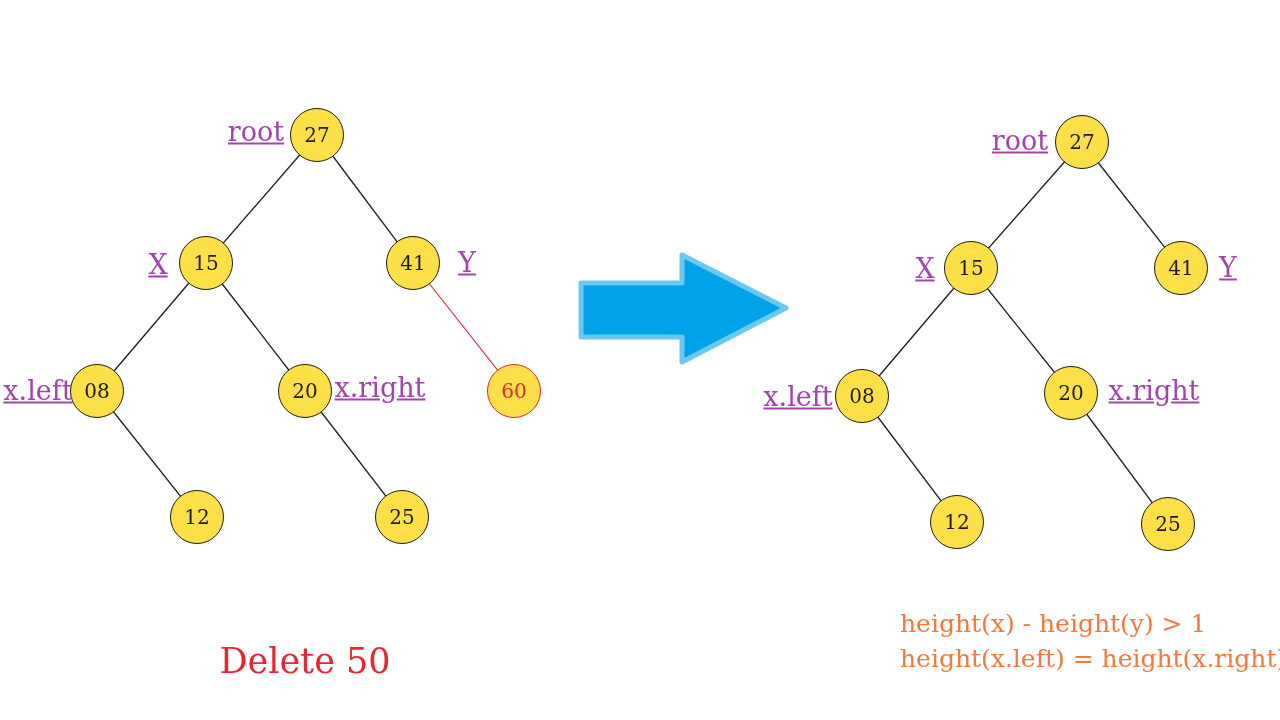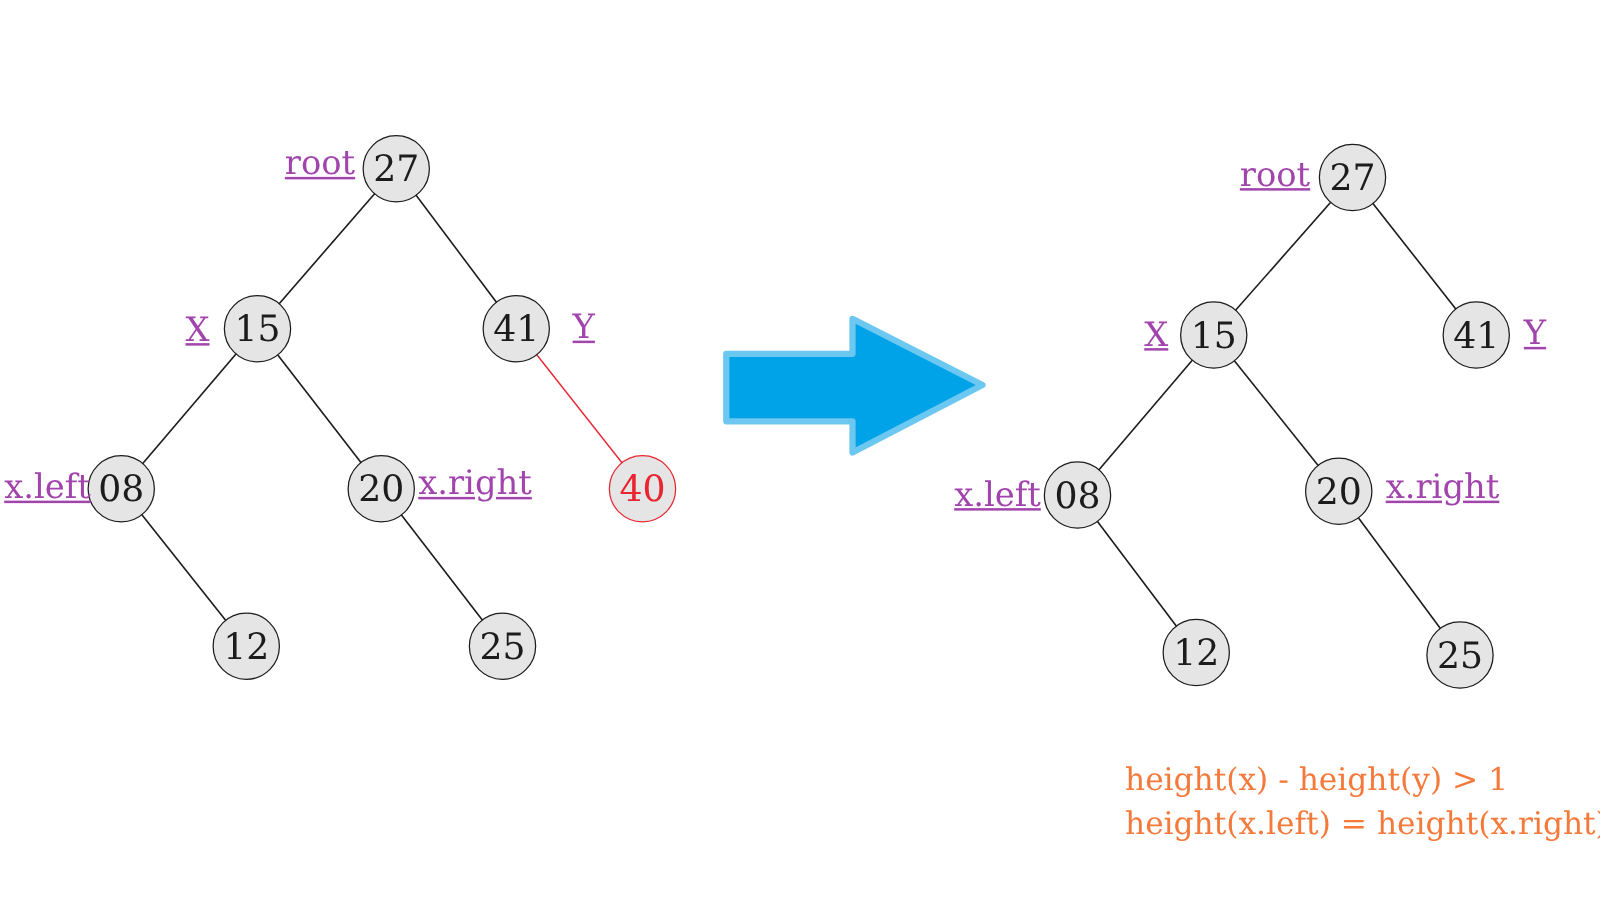--- a/index.html
+++ b/index.html
@@ -12,23 +12,23 @@
   }
   .edges{position:absolute;left:0;top:0;width:1280px;height:720px;}
   .edge{stroke:var(--ink);stroke-width:1.3;}
   .edge.highlight{stroke:var(--red);stroke-width:1.1;}
   .node{
     position:absolute;
     width:54px;height:54px;
     box-sizing:border-box;
     border:1.7px solid var(--ink);
     border-radius:50%;
-    background:#e5e5e5;
+    background:#fde047;
     color:var(--ink);
-    font-size:29px;
+    font-size:20px;
     display:flex;align-items:center;justify-content:center;
     transform:translate(-50%,-50%);
     line-height:1;
   }
   .node.highlight{border-color:var(--red);color:var(--red);}
   .tree-label{
     position:absolute;
     transform:translate(-50%,-50%);
     color:var(--purple);
     font-size:27px;
@@ -79,21 +79,21 @@
   <svg class="arrow-svg" xmlns="http://www.w3.org/2000/svg">
     <polygon class="arrow-shape" points="581,283 682,283 682,255 786,308 682,362 682,337 581,337"></polygon>
   </svg>
 
   <div>
       <div class="node" style="left: 317px; top: 135px;">27</div>
       <div class="node" style="left: 206px; top: 263px;">15</div>
       <div class="node" style="left: 413px; top: 263px;">41</div>
       <div class="node" style="left: 97px; top: 391px;">08</div>
       <div class="node" style="left: 305px; top: 391px;">20</div>
-      <div class="node highlight" style="left: 514px; top: 391px;">40</div>
+      <div class="node highlight" style="left: 514px; top: 391px;">60</div>
       <div class="node" style="left: 197px; top: 517px;">12</div>
       <div class="node" style="left: 402px; top: 517px;">25</div>
       <div class="tree-label" style="left: 256px; top: 131px;">root</div>
       <div class="tree-label" style="left: 158px; top: 264px;">X</div>
       <div class="tree-label" style="left: 467px; top: 262px;">Y</div>
       <div class="tree-label" style="left: 38px; top: 390px;">x.left</div>
       <div class="tree-label" style="left: 380px; top: 387px;">x.right</div>
       <div class="node" style="left: 1082px; top: 142px;">27</div>
       <div class="node" style="left: 971px; top: 268px;">15</div>
       <div class="node" style="left: 1181px; top: 268px;">41</div>
@@ -101,19 +101,20 @@
       <div class="node" style="left: 1071px; top: 393px;">20</div>
       <div class="node" style="left: 957px; top: 522px;">12</div>
       <div class="node" style="left: 1168px; top: 524px;">25</div>
       <div class="tree-label" style="left: 1020px; top: 140px;">root</div>
       <div class="tree-label" style="left: 925px; top: 268px;">X</div>
       <div class="tree-label" style="left: 1228px; top: 267px;">Y</div>
       <div class="tree-label" style="left: 798px; top: 396px;">x.left</div>
       <div class="tree-label" style="left: 1154px; top: 390px;">x.right</div>
     </div>
 
+  <div class="caption">Delete 50</div>
 
   <div class="conditions">
     <div>height(x) - height(y) &gt; 1</div>
     <div>height(x.left) = height(x.right)</div>
   </div>
 
 </div>
 
 </body></html>

